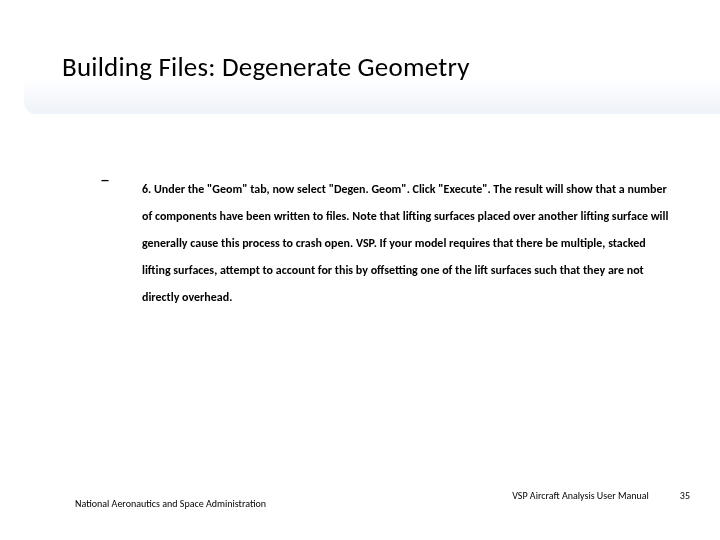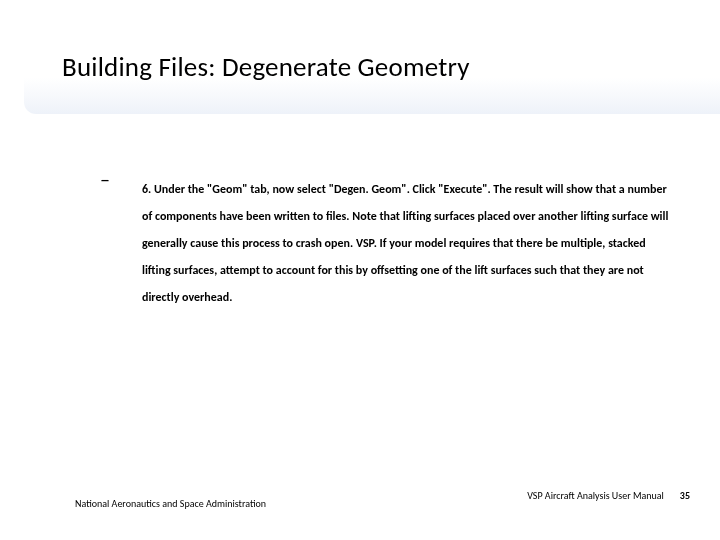--- a/index.html
+++ b/index.html
@@ -62,26 +62,25 @@
     }
     .footer-left {
       font-size: 10px;
       color: #000000;
     }
     .footer-right {
       font-size: 10px;
       color: #000000;
       display: flex;
       align-items: baseline;
-      gap: 0;
+      gap: 15px;
     }
     .page-number {
       font-size: 10px;
       color: #000000;
-      font-weight: bold;
     }
   </style>
 </head>
 <body>
 
 <div class="header-region">
   <h1 class="slide-title">Building Files: Degenerate Geometry</h1>
 </div>
 
 <div class="content-region">

